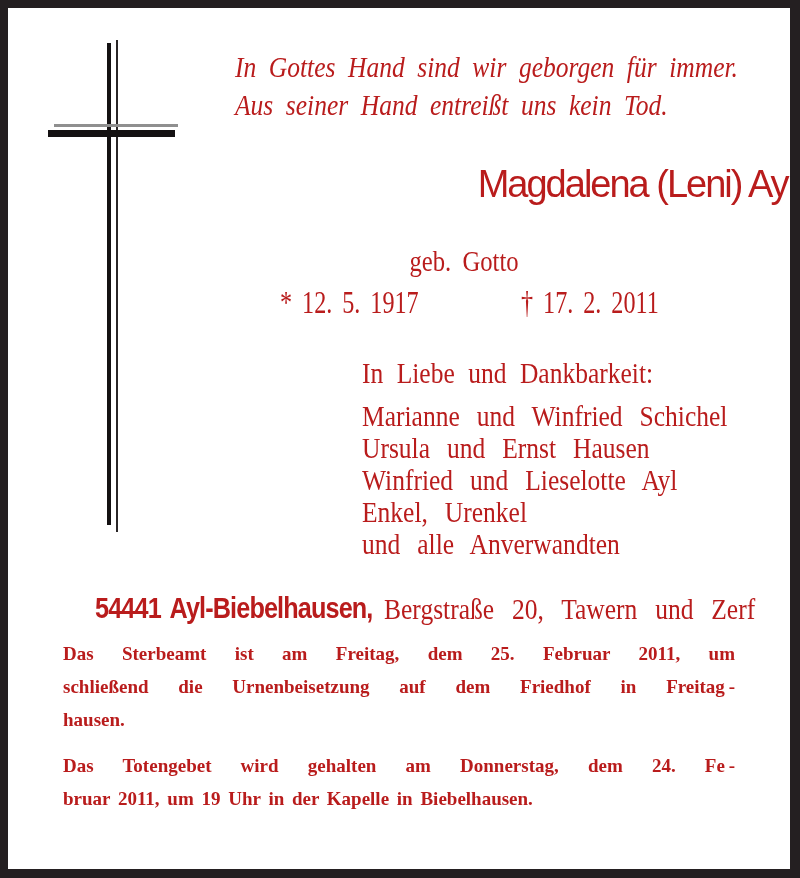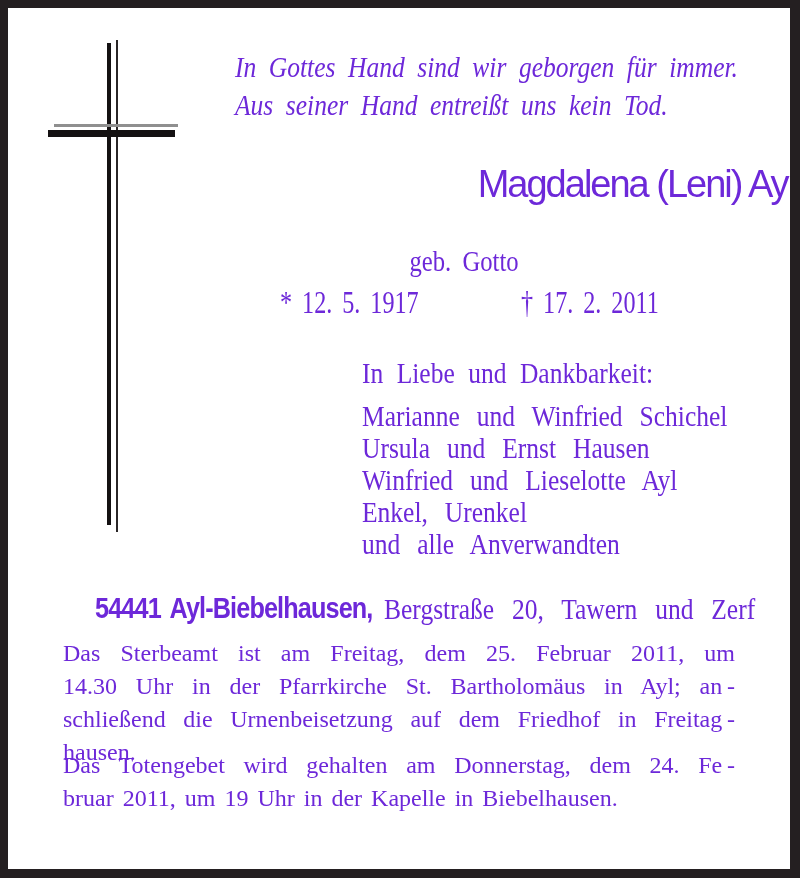--- a/index.html
+++ b/index.html
@@ -7,21 +7,21 @@
 
   .sheet {
     position: relative;
     width: 800px;
     height: 878px;
     background: #ffffff;
     border: 8px solid #241f21;
     border-right-width: 10px;
     border-bottom-width: 9px;
     overflow: hidden;
-    color: #6d28d9;
+    color: #b91c1c;
     font-family: "Liberation Serif", serif;
   }
 
   
   .cross div { position: absolute; }
   .cross .cv-thick { left: 99px;  top: 35px;  width: 4px;  height: 482px; background: #141112; }
   .cross .cv-thin  { left: 108px; top: 32px;  width: 2px;  height: 492px; background: #2a2627; }
   .cross .ch-gray  { left: 46px;  top: 116px; width: 124px; height: 3px;  background: #8f8f8f; }
   .cross .ch-black { left: 40px;  top: 122px; width: 127px; height: 7px;  background: #141112; }
 
@@ -73,21 +73,21 @@
     transform: scaleX(0.87); transform-origin: 0 0;
     word-spacing: 4px;
   }
   .address .addr-rest {
     position: absolute; left: 344px; top: 1px;
     font-size: 29px; white-space: nowrap; word-spacing: 13px;
     transform: scaleX(0.88); transform-origin: 0 0;
   }
 
   
-  .para { position: absolute; left: 55px; width: 672px; font-size: 24px; }
+  .para { position: absolute; left: 55px; width: 672px; font-size: 19px; font-weight: bold; }
   .para div { line-height: 33px; }
   .para .jl { text-align: justify; text-align-last: justify; word-spacing: 4px; }
   .para .ll { text-align: left; word-spacing: 3px; }
   .p1 { top: 629px; }
   .p2 { top: 741px; }
 </style>
 </head>
 <body>
 
 <div class="sheet">
@@ -124,21 +124,20 @@
     </div>
   </div>
 
   <div class="address">
     <span class="addr-bold">54441 Ayl-Biebelhausen,</span>
     <span class="addr-rest">Bergstraße 20, Tawern und Zerf</span>
   </div>
 
   <div class="para p1">
     <div class="jl">Das Sterbeamt ist am Freitag, dem 25. Februar 2011, um</div>
-    <div class="jl">14.30 Uhr in der Pfarrkirche St. Bartholomäus in Ayl; an -</div>
     <div class="jl">schließend die Urnenbeisetzung auf dem Friedhof in Freitag -</div>
     <div class="ll">hausen.</div>
   </div>
 
   <div class="para p2">
     <div class="jl">Das Totengebet wird gehalten am Donnerstag, dem 24. Fe -</div>
     <div class="ll">bruar 2011, um 19 Uhr in der Kapelle in Biebelhausen.</div>
   </div>
 
 </div>

